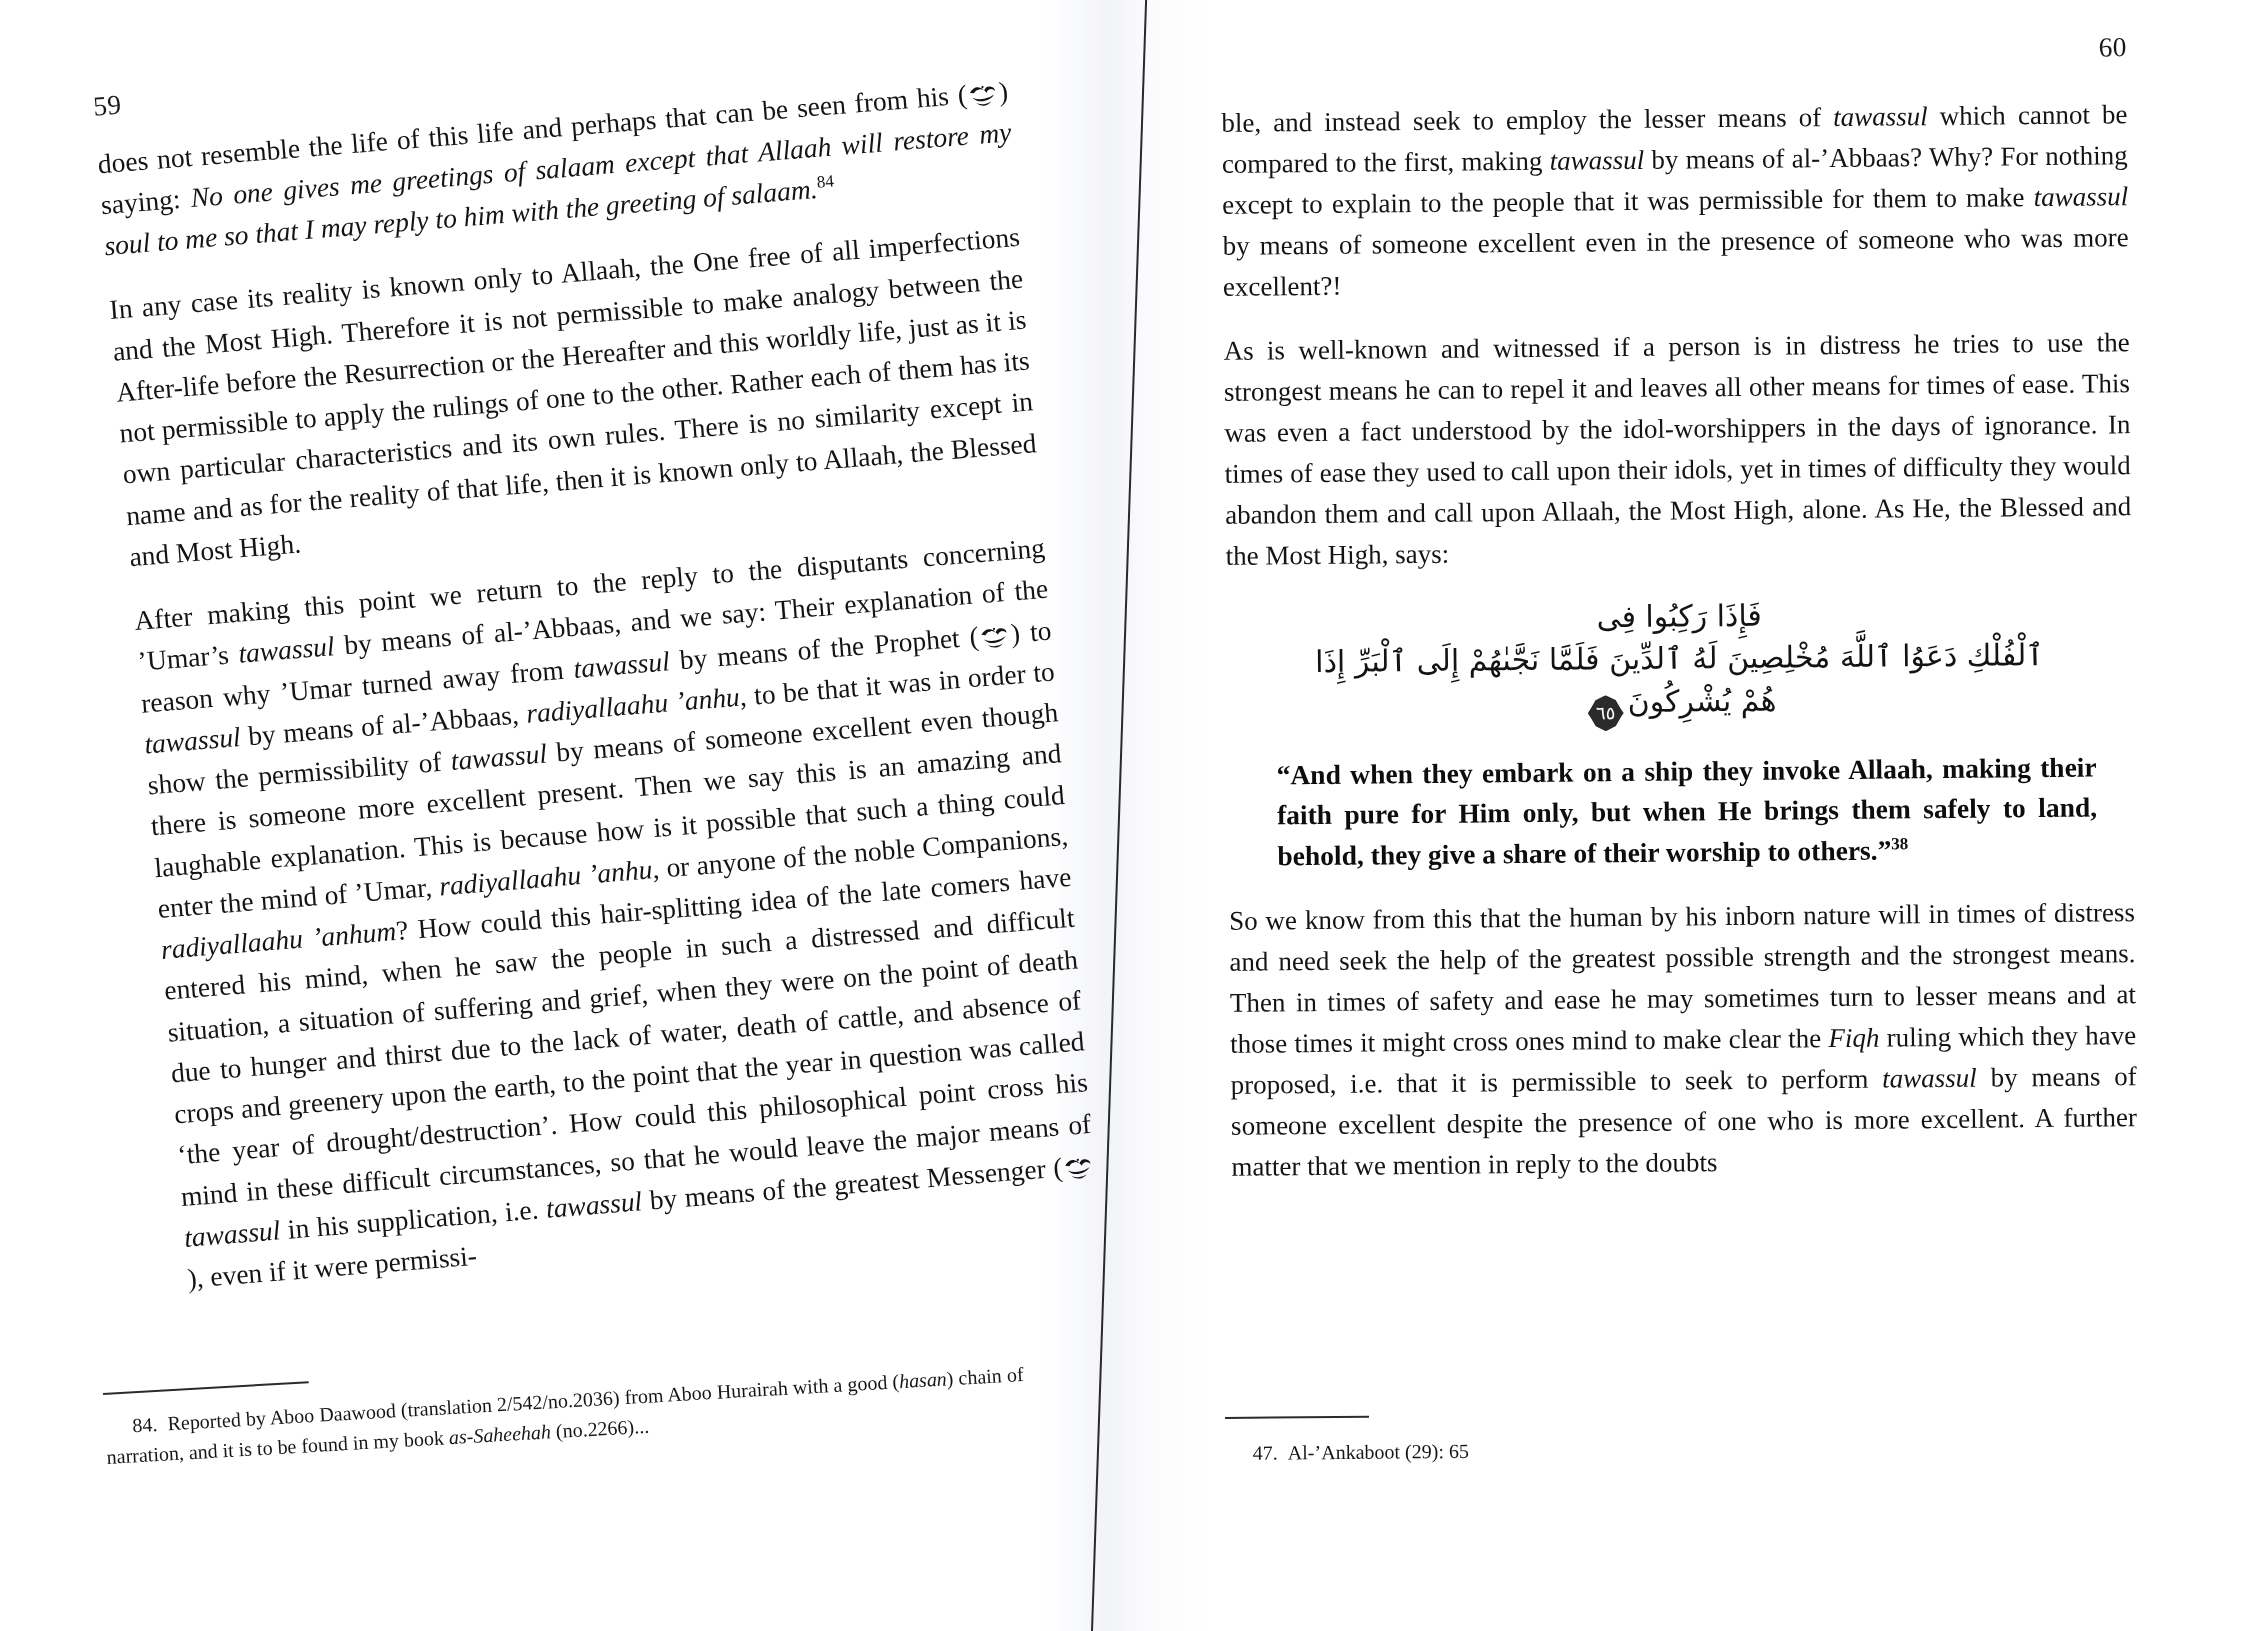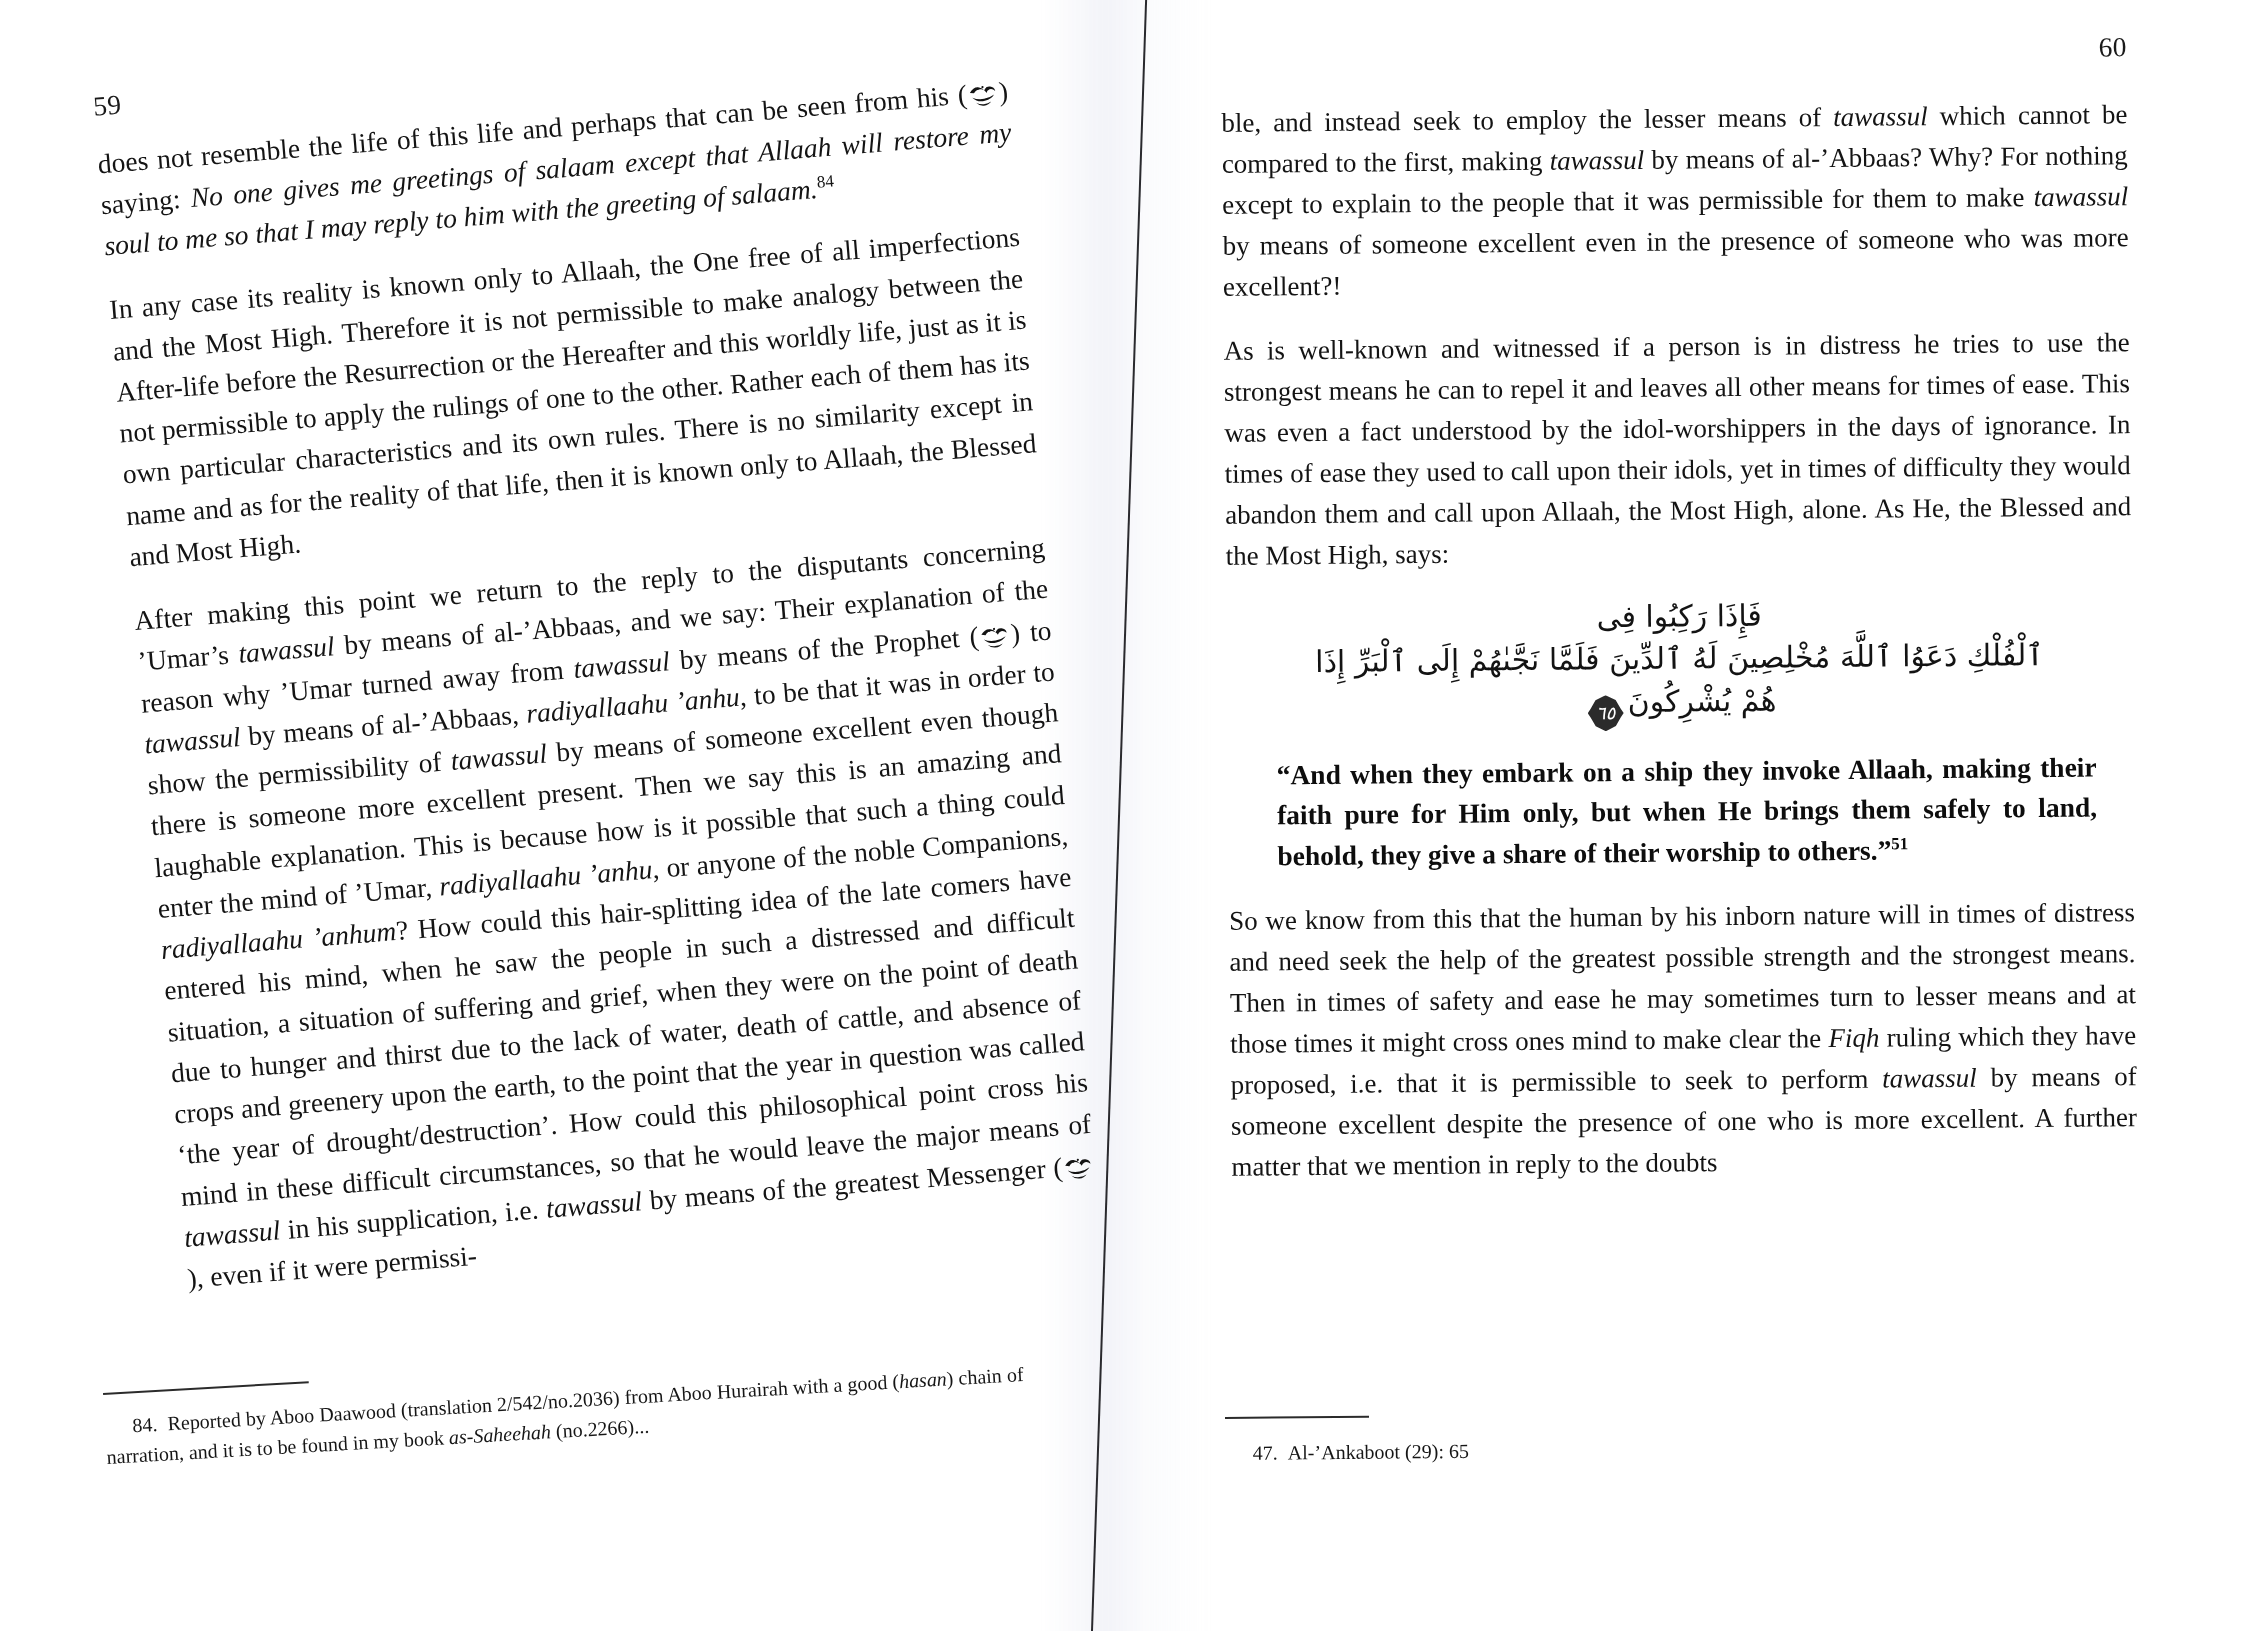--- a/index.html
+++ b/index.html
@@ -129,21 +129,20 @@
     width: 36px;
     height: 36px;
     line-height: 36px;
     text-align: center;
     margin: 0 4.1px;
     vertical-align: -6.9px;
     font-size: 18px;
     color: #ffffff;
     background: #2b2b2b;
     clip-path: polygon(50% 0%, 78% 14%, 92% 38%, 100% 50%, 92% 62%, 78% 86%, 50% 100%, 22% 86%, 8% 62%, 0% 50%, 8% 38%, 22% 14%);
-    font-style: italic;
   }
 
   
   p.quote {
     margin: 0 0 23px 0;
     padding-left: 49px;
     padding-right: 37px;
     font-size: 27.5px;
     line-height: 1.48;
     font-weight: bold;
@@ -258,21 +257,21 @@
       <p class="para">ble, and instead seek to employ the lesser means of <i>tawassul</i> which cannot be compared to the first, making <i>tawassul</i> by means of al-’Abbaas? Why? For nothing except to explain to the people that it was permissible for them to make <i>tawassul</i> by means of someone excellent even in the presence of someone who was more excellent?!</p>
 
       <p class="para">As is well-known and witnessed if a person is in distress he tries to use the strongest means he can to repel it and leaves all other means for times of ease. This was even a fact understood by the idol-worshippers in the days of ignorance. In times of ease they used to call upon their idols, yet in times of difficulty they would abandon them and call upon Allaah, the Most High, alone. As He, the Blessed and the Most High, says:</p>
 
       <div class="quran-block">
         <div class="quran-line l1">فَإِذَا رَكِبُوا فِى</div>
         <div class="quran-line l2">ٱلْفُلْكِ دَعَوُا ٱللَّهَ مُخْلِصِينَ لَهُ ٱلدِّينَ فَلَمَّا نَجَّىٰهُمْ إِلَى ٱلْبَرِّ إِذَا</div>
         <div class="quran-line l3"><span>هُمْ يُشْرِكُونَ</span><span class="ayah-marker">٦٥</span></div>
       </div>
 
-      <p class="quote"><span>“And when they embark on a ship they invoke Allaah, making their faith pure for Him only, but when He brings them safely to land, behold, they give a share of their worship to others.”</span><sup class="fn">51</sup></p>
+      <p class="quote"><span>“And when they embark on a ship they invoke Allaah, making their faith pure for Him only, but when He brings them safely to land, behold, they give a share of their worship to others.”</span><sup class="fn">38</sup></p>
 
       <p class="para">So we know from this that the human by his inborn nature will in times of distress and need seek the help of the greatest possible strength and the strongest means. Then in times of safety and ease he may sometimes turn to lesser means and at those times it might cross ones mind to make clear the <i>Fiqh</i> ruling which they have proposed, i.e. that it is permissible to seek to perform <i>tawassul</i> by means of someone excellent despite the presence of one who is more excellent. A further matter that we mention in reply to the doubts</p>
 
     </div>
   </div>
 
   <div class="fn-right">
     <div class="fn-rule"></div>
     <p class="footnote indent"><span>47.</span>&nbsp;&nbsp;<span>Al-’Ankaboot (29): 65</span></p>
   </div>

